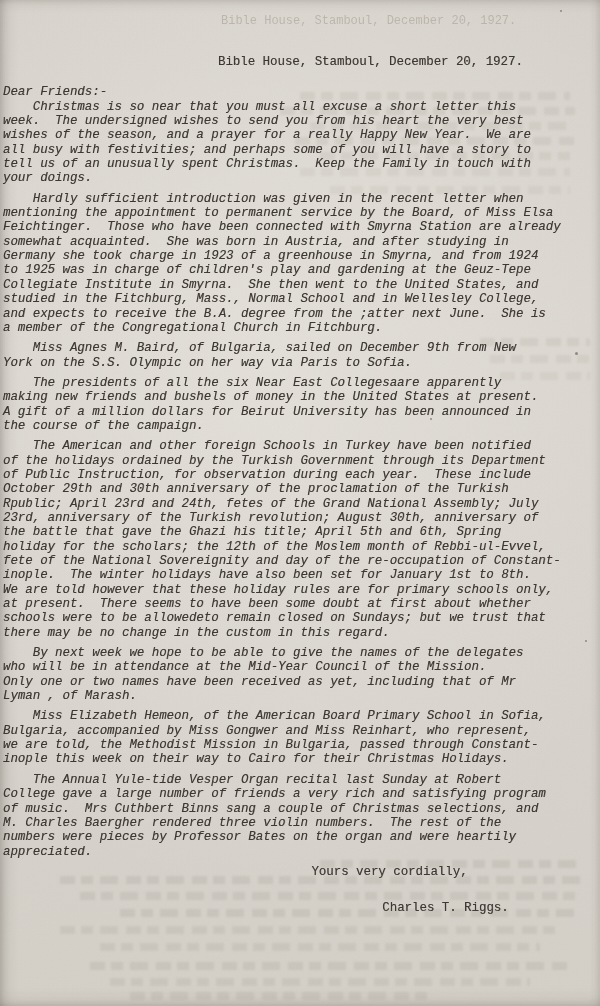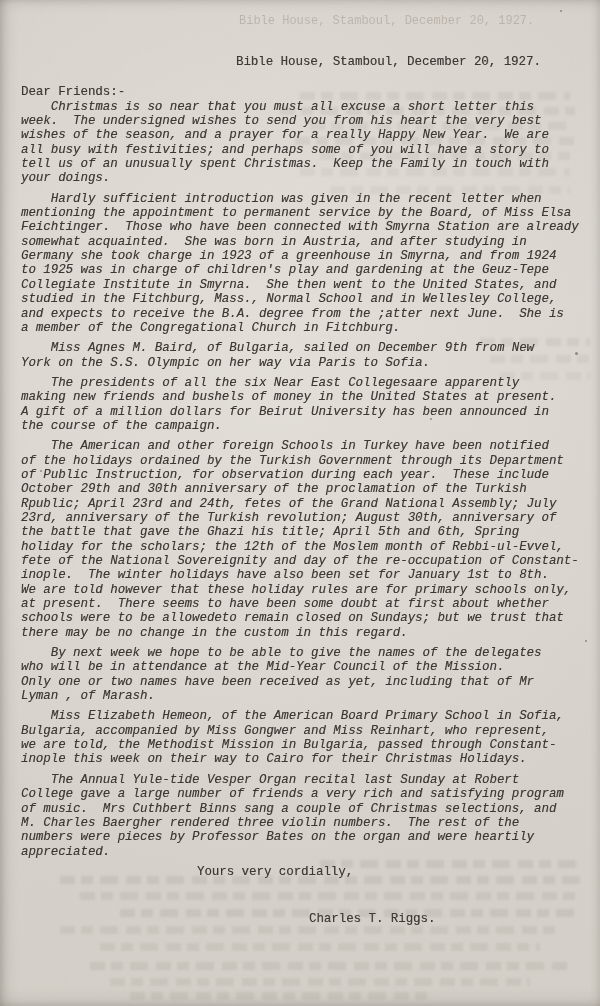--- a/index.html
+++ b/index.html
@@ -8,21 +8,21 @@
     width:600px;height:1006px;
     margin:0 auto;
     background:#d8d4cd;
     background-image:
       radial-gradient(ellipse 120% 90% at 45% 35%, rgba(236,233,226,0.55) 0%, rgba(236,233,226,0) 60%),
       linear-gradient(180deg, #d6d2cb 0%, #d9d5ce 30%, #d7d3cc 70%, #d4d0c8 100%);
     overflow:hidden;
     font-family:"Liberation Mono","DejaVu Sans Mono",monospace;
     color:#3a352f;
     box-sizing:border-box;
-    padding:14px 0 0 21px;
+    padding:14px 0 0 3px;
   }
   .page::after{
     content:"";
     position:absolute;inset:0;
     pointer-events:none;
     box-shadow:
       inset 10px 0 18px -12px rgba(60,55,45,0.45),
       inset -6px 0 14px -10px rgba(60,55,45,0.30),
       inset 0 8px 16px -12px rgba(60,55,45,0.30),
       inset 0 -10px 20px -14px rgba(60,55,45,0.35);
@@ -38,26 +38,26 @@
     white-space:pre;
     font-size:12px;line-height:14px;
     margin-left:218px;
     color:#a39b8e;
     opacity:0.55;
     filter:blur(0.6px);
     text-shadow:none;
   }
   .dateline{margin-left:215px;margin-top:27px;}
   .letter-number{margin-top:-3px;}
-  .salutation{margin-top:16px;}
+  .salutation{margin-top:16px;font-style:italic;}
   .body{margin-top:0;font-style:italic;}
   .paragraph{margin:0 0 6px 0;}
   .ln{white-space:pre;}
-  .closing{margin-left:176px;}
-  .signature{margin-top:33px;margin-left:288px;}
+  .closing{margin-left:176px;text-align:center;}
+  .signature{margin-top:22px;margin-left:288px;text-align:center;}
   .smudge{
     position:absolute;
     height:8px;
     pointer-events:none;
     filter:blur(0.9px);
     background:repeating-linear-gradient(90deg,
       rgba(112,103,89,0.9) 0 15px, rgba(112,103,89,0) 15px 21px,
       rgba(112,103,89,0.9) 21px 33px, rgba(112,103,89,0) 33px 40px,
       rgba(112,103,89,0.9) 40px 58px, rgba(112,103,89,0) 58px 66px);
   }

